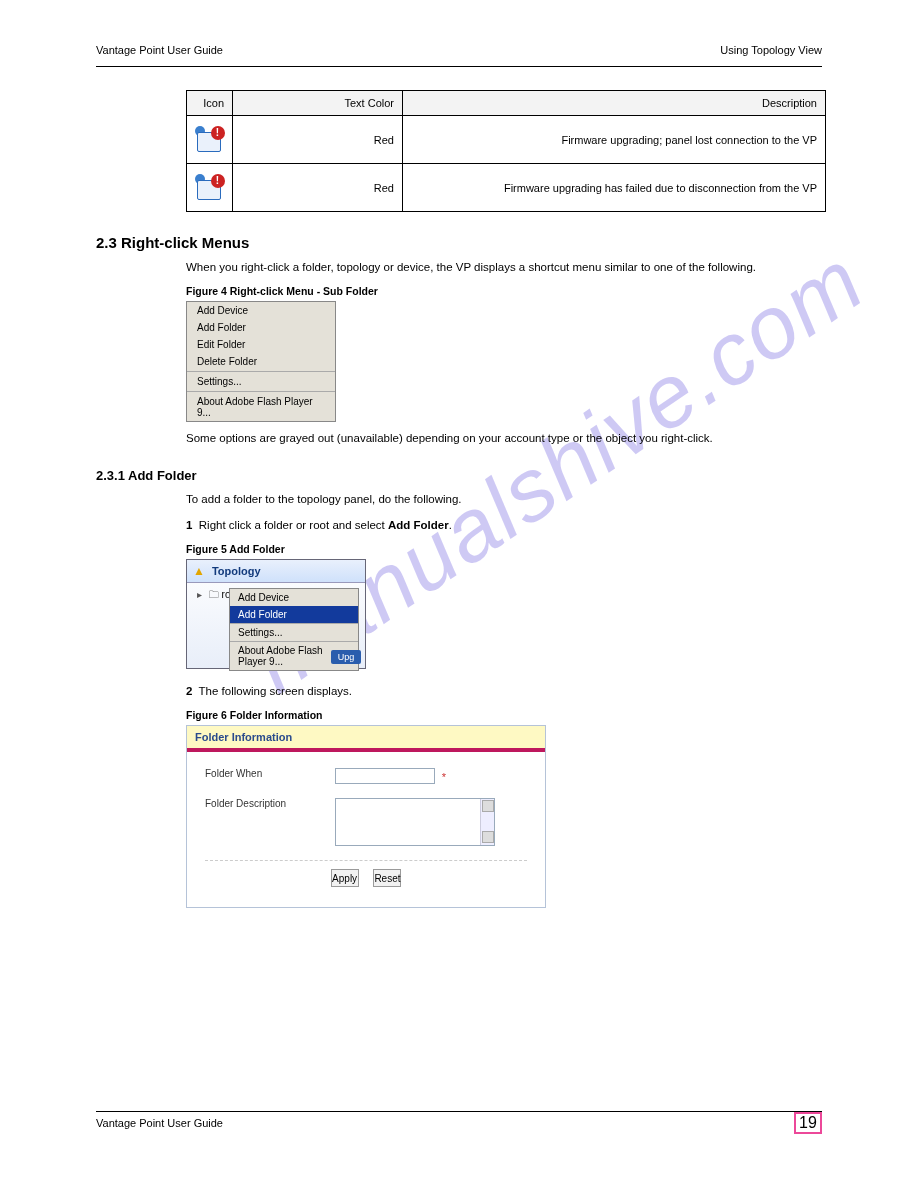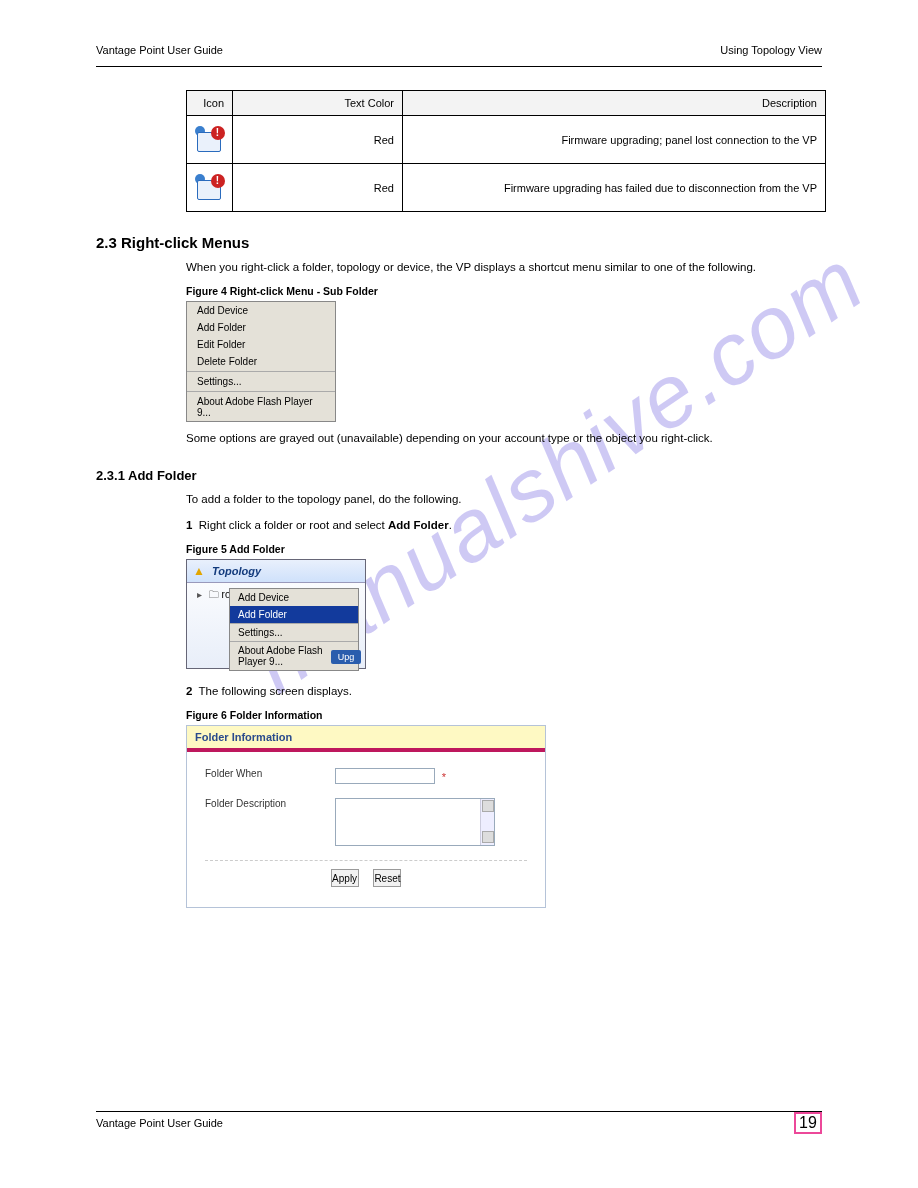--- a/index.html
+++ b/index.html
@@ -36,21 +36,21 @@
   .para { font-size: 11.5px; line-height: 1.4; margin-bottom: 10px; }
   .fig-cap { font-size: 10.5px; font-weight: bold; margin: 6px 0 4px 90px; }
 
   
   .ctx-menu { width:150px; background:#e4e1d8; border:1px solid #888; font-size:10px; margin-left:90px; }
   .ctx-menu .itm { padding:3px 10px; }
   .ctx-menu .sep { border-top:1px solid #aaa; margin:1px 0; }
 
   
   .topo-panel { width:180px; height:110px; background:linear-gradient(#fff,#e8eef9); border:1px solid #667; font-size:10px; margin-left:90px; position:relative; }
-  .topo-hdr { background:linear-gradient(#e9f0fc,#cfe1fb); padding:4px 6px; font-size:11px; font-weight:bold; color:#123a7c; border-bottom:1px solid #99b;font-style:italic; }
+  .topo-hdr { background:linear-gradient(#e9f0fc,#cfe1fb); padding:4px 6px; font-size:11px; font-weight:bold; color:#123a7c; border-bottom:1px solid #99b; }
   .topo-hdr .tri { color:#e2a500; font-size:12px; margin-right:4px; }
   .topo-row { padding:4px 10px; font-size:10px; }
   .topo-row .arrow { color:#555; margin-right:4px; }
   .topo-ctx { position:absolute; top:28px; left:42px; width:130px; background:#e4e1d8; border:1px solid #888; font-size:10px; }
   .topo-ctx .itm { padding:3px 8px; }
   .topo-ctx .itm.hl { background:#123a9c; color:#fff; }
   .topo-ctx .sep { border-top:1px solid #aaa; }
   .upg-btn { position:absolute; bottom:4px; right:4px; width:30px; height:14px; background:#2a5dad; color:#fff; font-size:9px; text-align:center; line-height:14px; border-radius:2px; }
 
   

